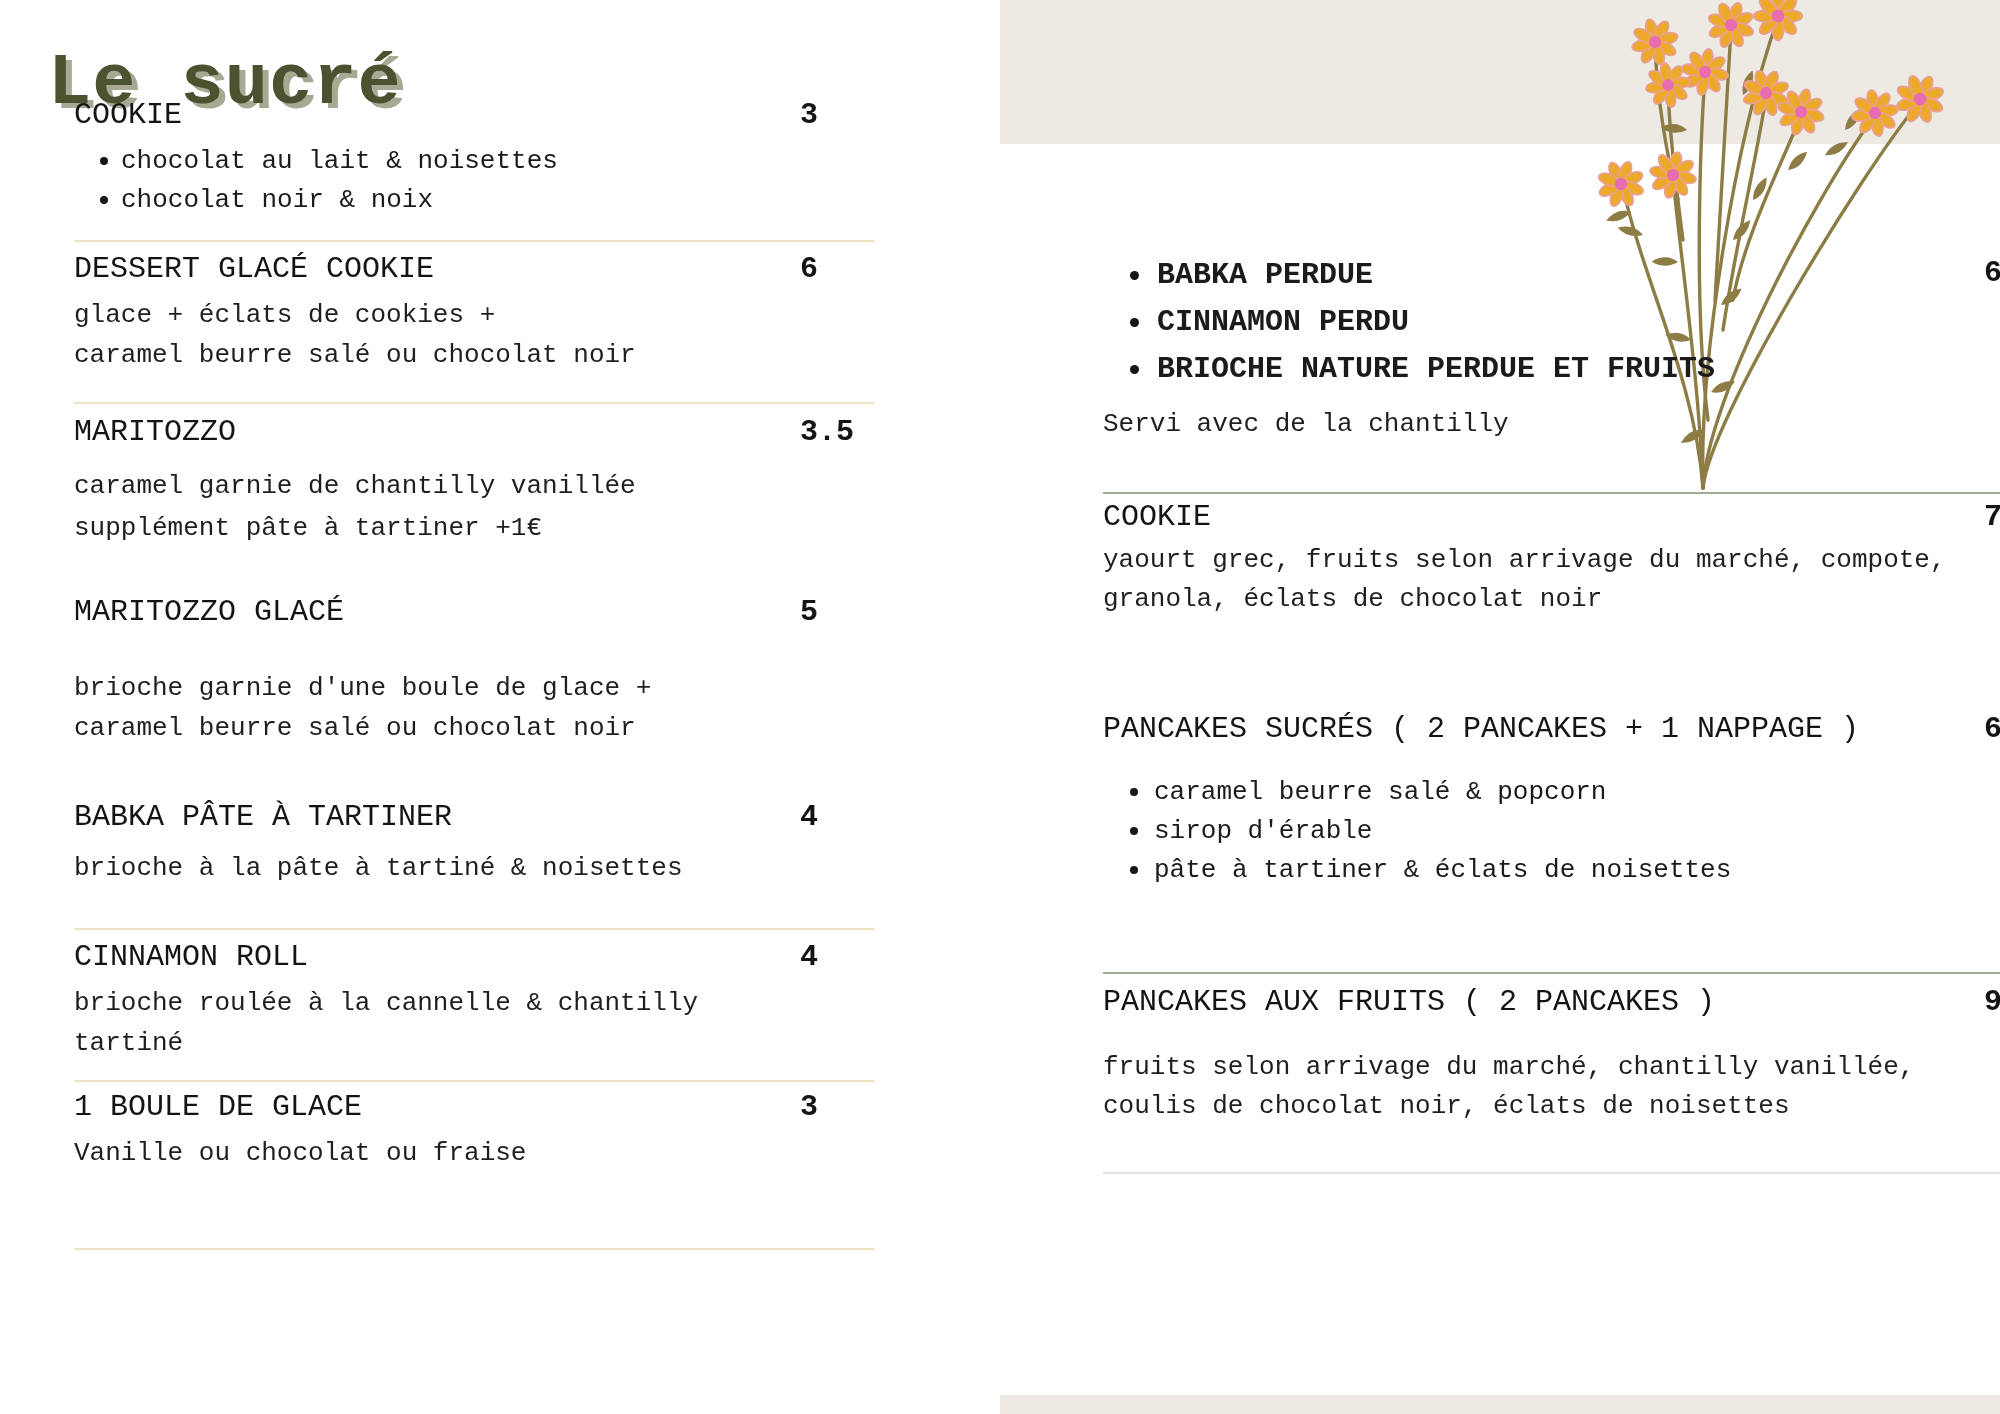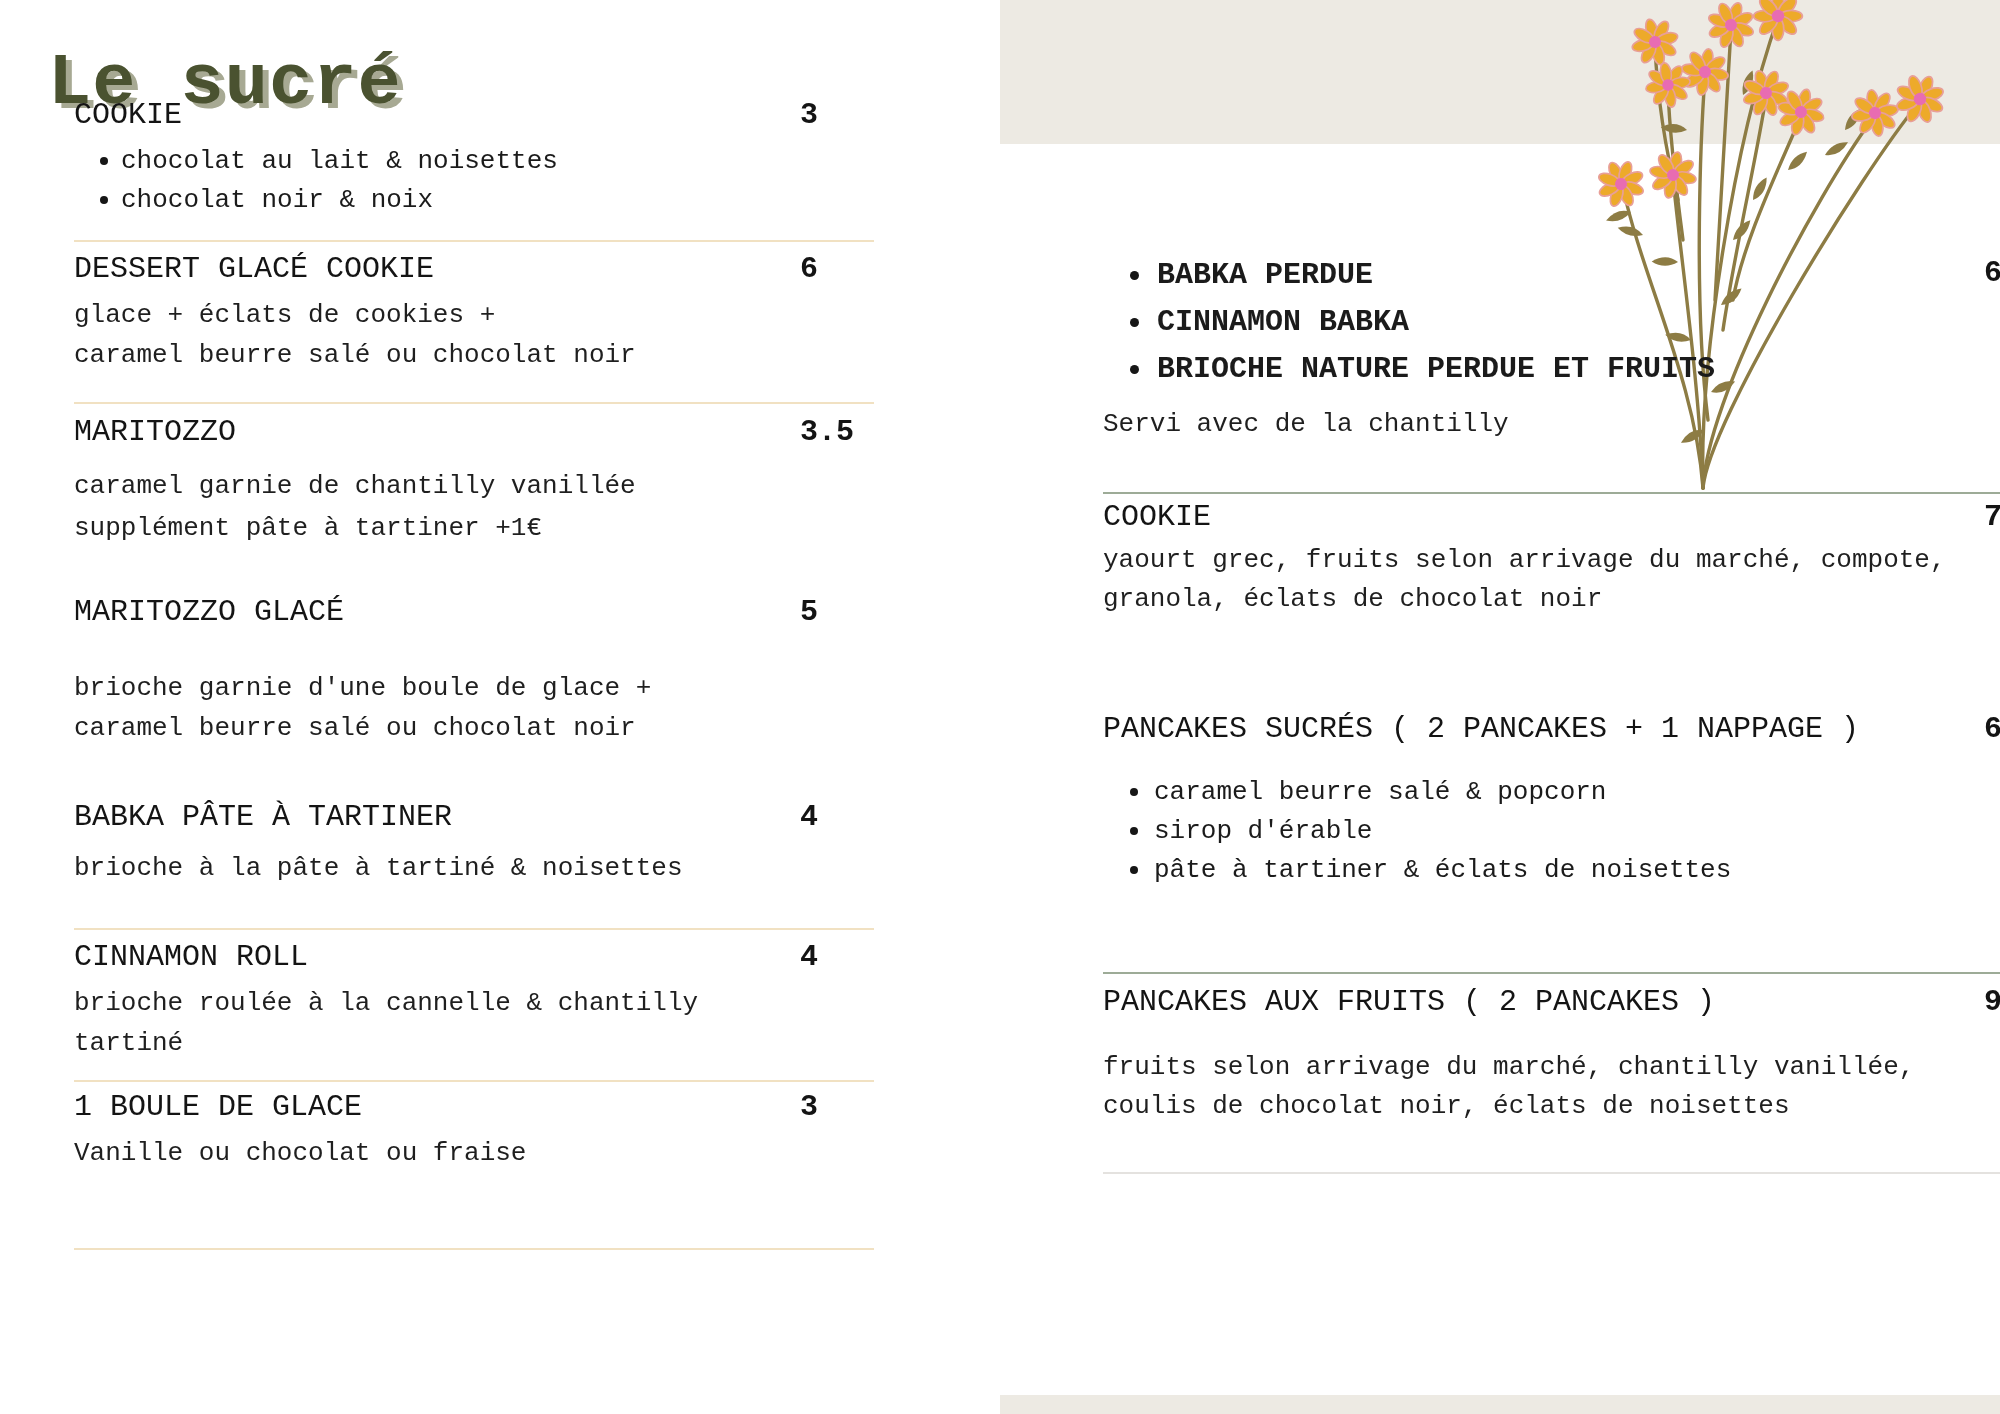--- a/index.html
+++ b/index.html
@@ -201,21 +201,21 @@
     </div>
 
     <div class="rule rule-wheat" style="top:1248px"></div>
   </div>
 
   <div class="col col-right">
 
     <div class="abs heading-row" style="top:252px">
       <ul class="bullets b-opt">
         <li><span class="bullet-dot"></span><span>BABKA PERDUE</span></li>
-        <li><span class="bullet-dot"></span><span>CINNAMON BABKA</span></li>
+        <li><span class="bullet-dot"></span><span>CINNAMON PERDU</span></li>
         <li><span class="bullet-dot"></span><span>BRIOCHE NATURE PERDUE ET FRUITS</span></li>
       </ul>
       <span class="item-price" style="top:4px">6</span>
     </div>
     <div class="abs note" style="top:404px">Servi avec de la chantilly</div>
 
     <div class="rule rule-sage" style="top:492px"></div>
 
     <div class="abs heading-row" style="top:500px">
       <span class="item-name">COOKIE</span>

